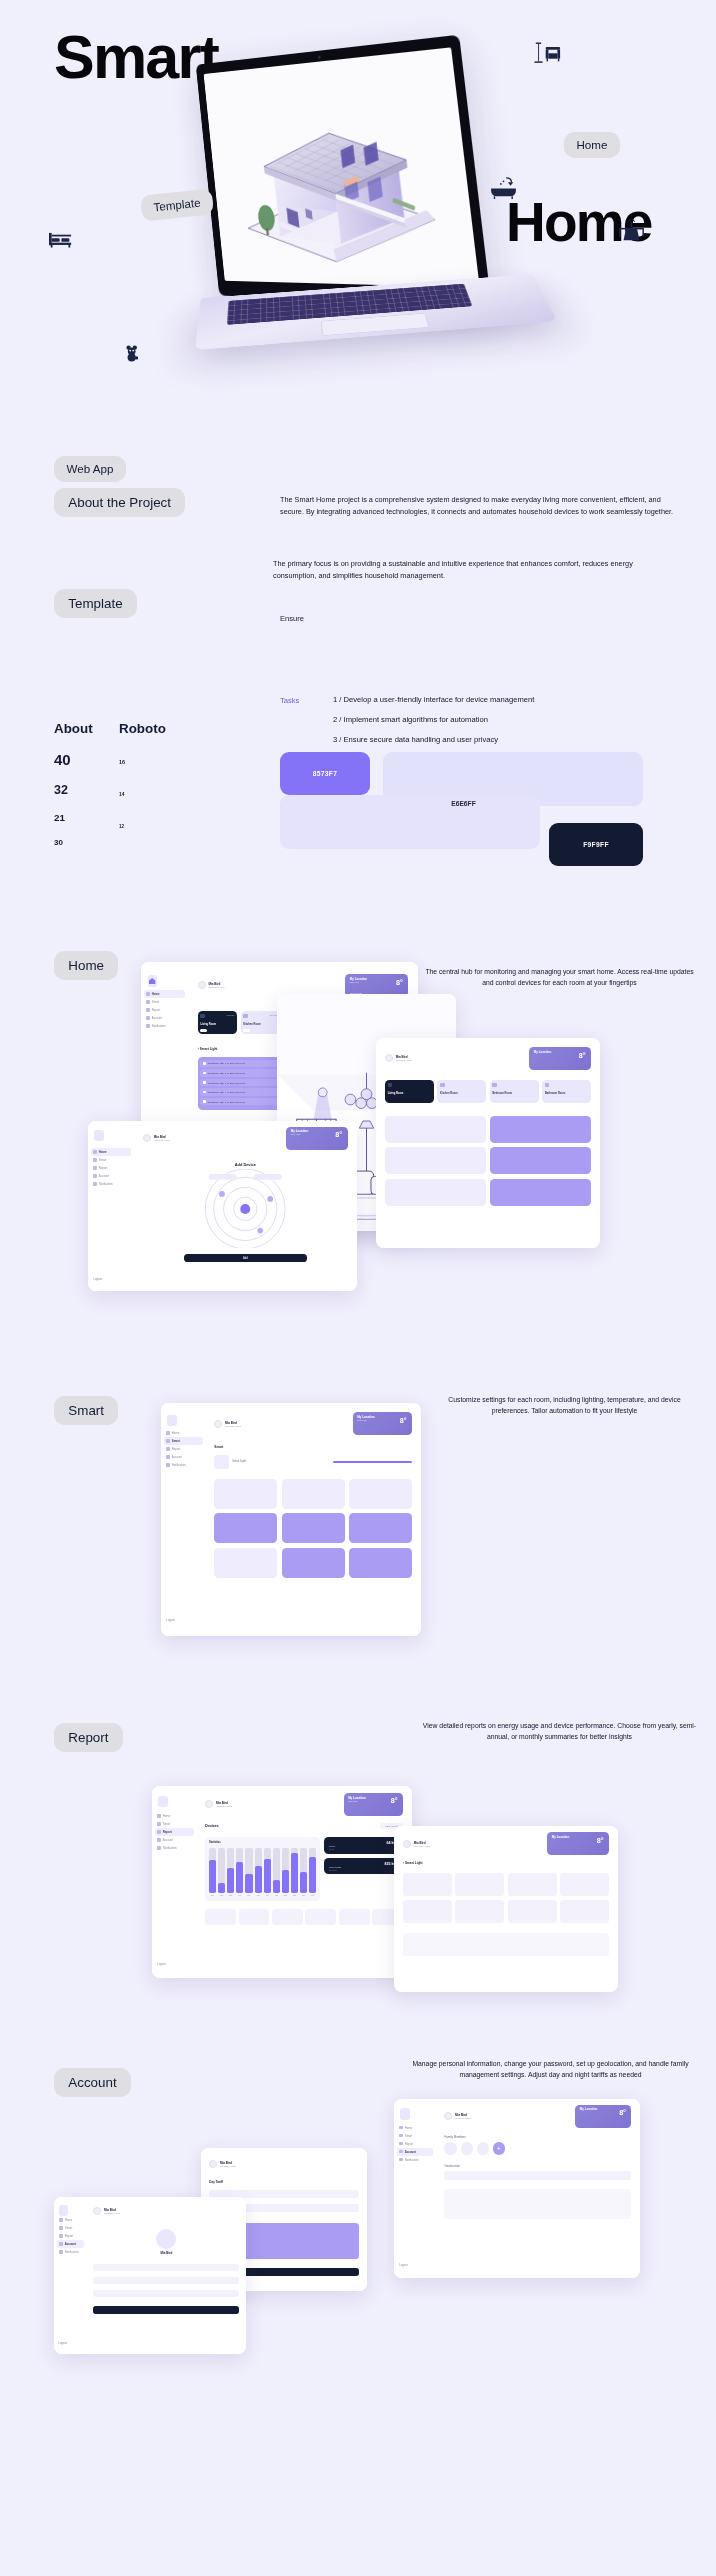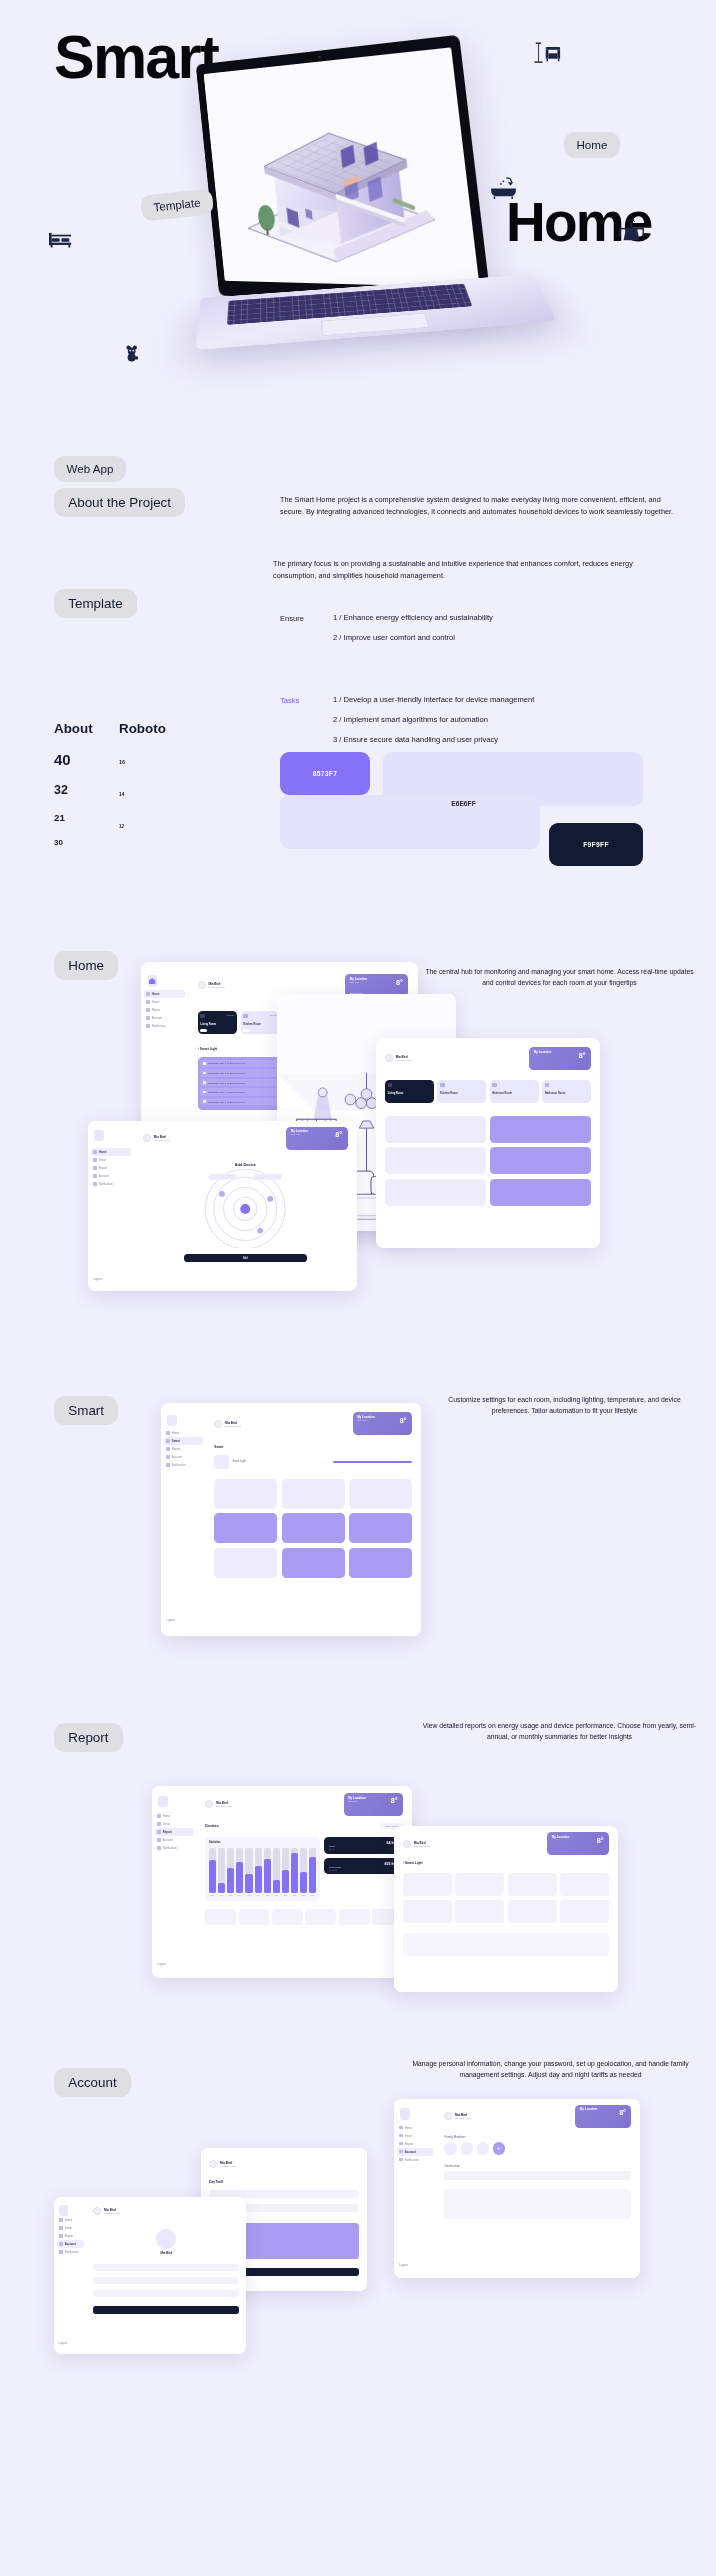--- a/index.html
+++ b/index.html
@@ -353,24 +353,20 @@
     </span>
   </section>
 
   <div class="section-label" style="left:54px; top:488px;">About the Project</div>
   <div class="body-copy" style="left:280px; top:470px; width:403px;">The Smart Home project is a comprehensive system designed to make everyday living more convenient, efficient, and secure. By integrating advanced technologies, it connects and automates household devices to work seamlessly together.</div>
   <div class="body-copy" style="left:273px; top:534px; width:403px;">The primary focus is on providing a sustainable and intuitive experience that enhances comfort, reduces energy consumption, and simplifies household management.</div>
 
   <div class="section-label" style="left:54px; top:589px;">Template</div>
 
   <div class="wf-col" style="left:280px; top:614px;">Ensure</div>
-  <div class="wf-col" style="left:333px; top:614px; width:358px;">
-    <div class="wf-item">1 / Enhance energy efficiency and sustainability</div>
-    <div class="wf-item">2 / Improve user comfort and control</div>
-  </div>
 
   <div class="wf-col wf-key" style="left:280px; top:614px;"></div>
   <div class="wf-col wf-key" style="left:280px; top:696px;">Tasks</div>
   <div class="wf-col" style="left:333px; top:696px; width:358px;">
     <div class="wf-item">1 / Develop a user-friendly interface for device management</div>
     <div class="wf-item">2 / Implement smart algorithms for automation</div>
     <div class="wf-item">3 / Ensure secure data handling and user privacy</div>
   </div>
 
   <div class="type-block">

